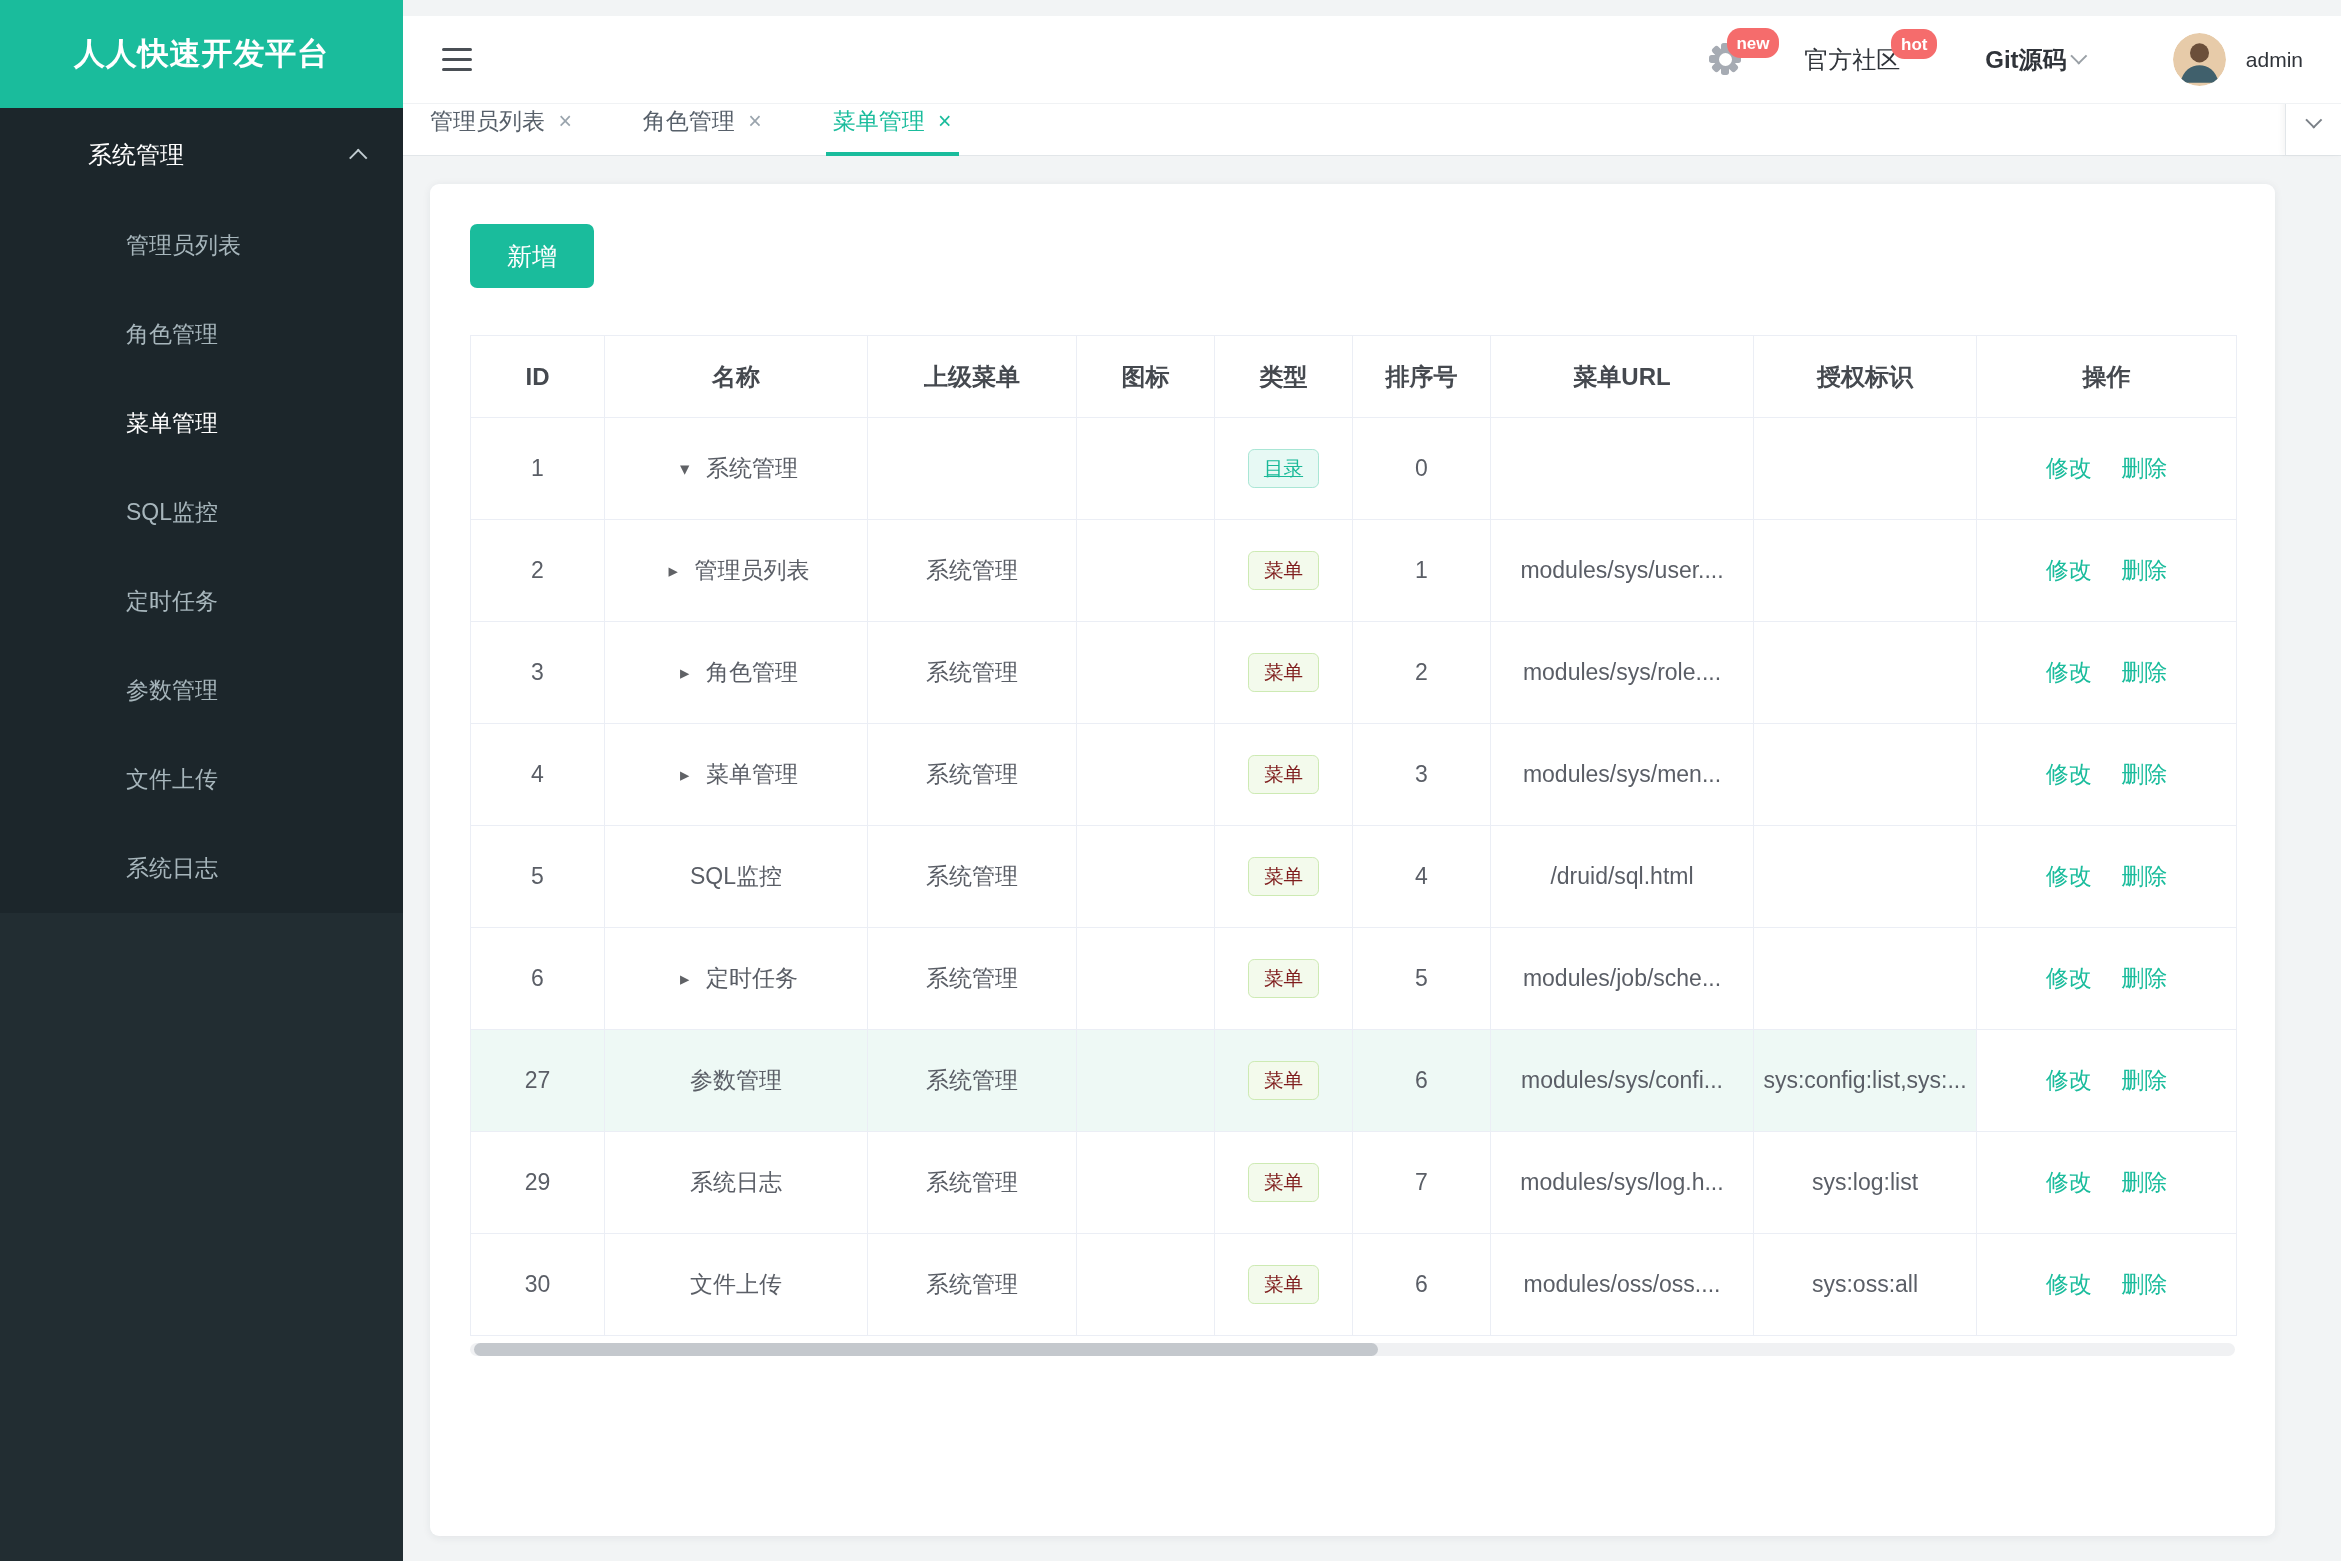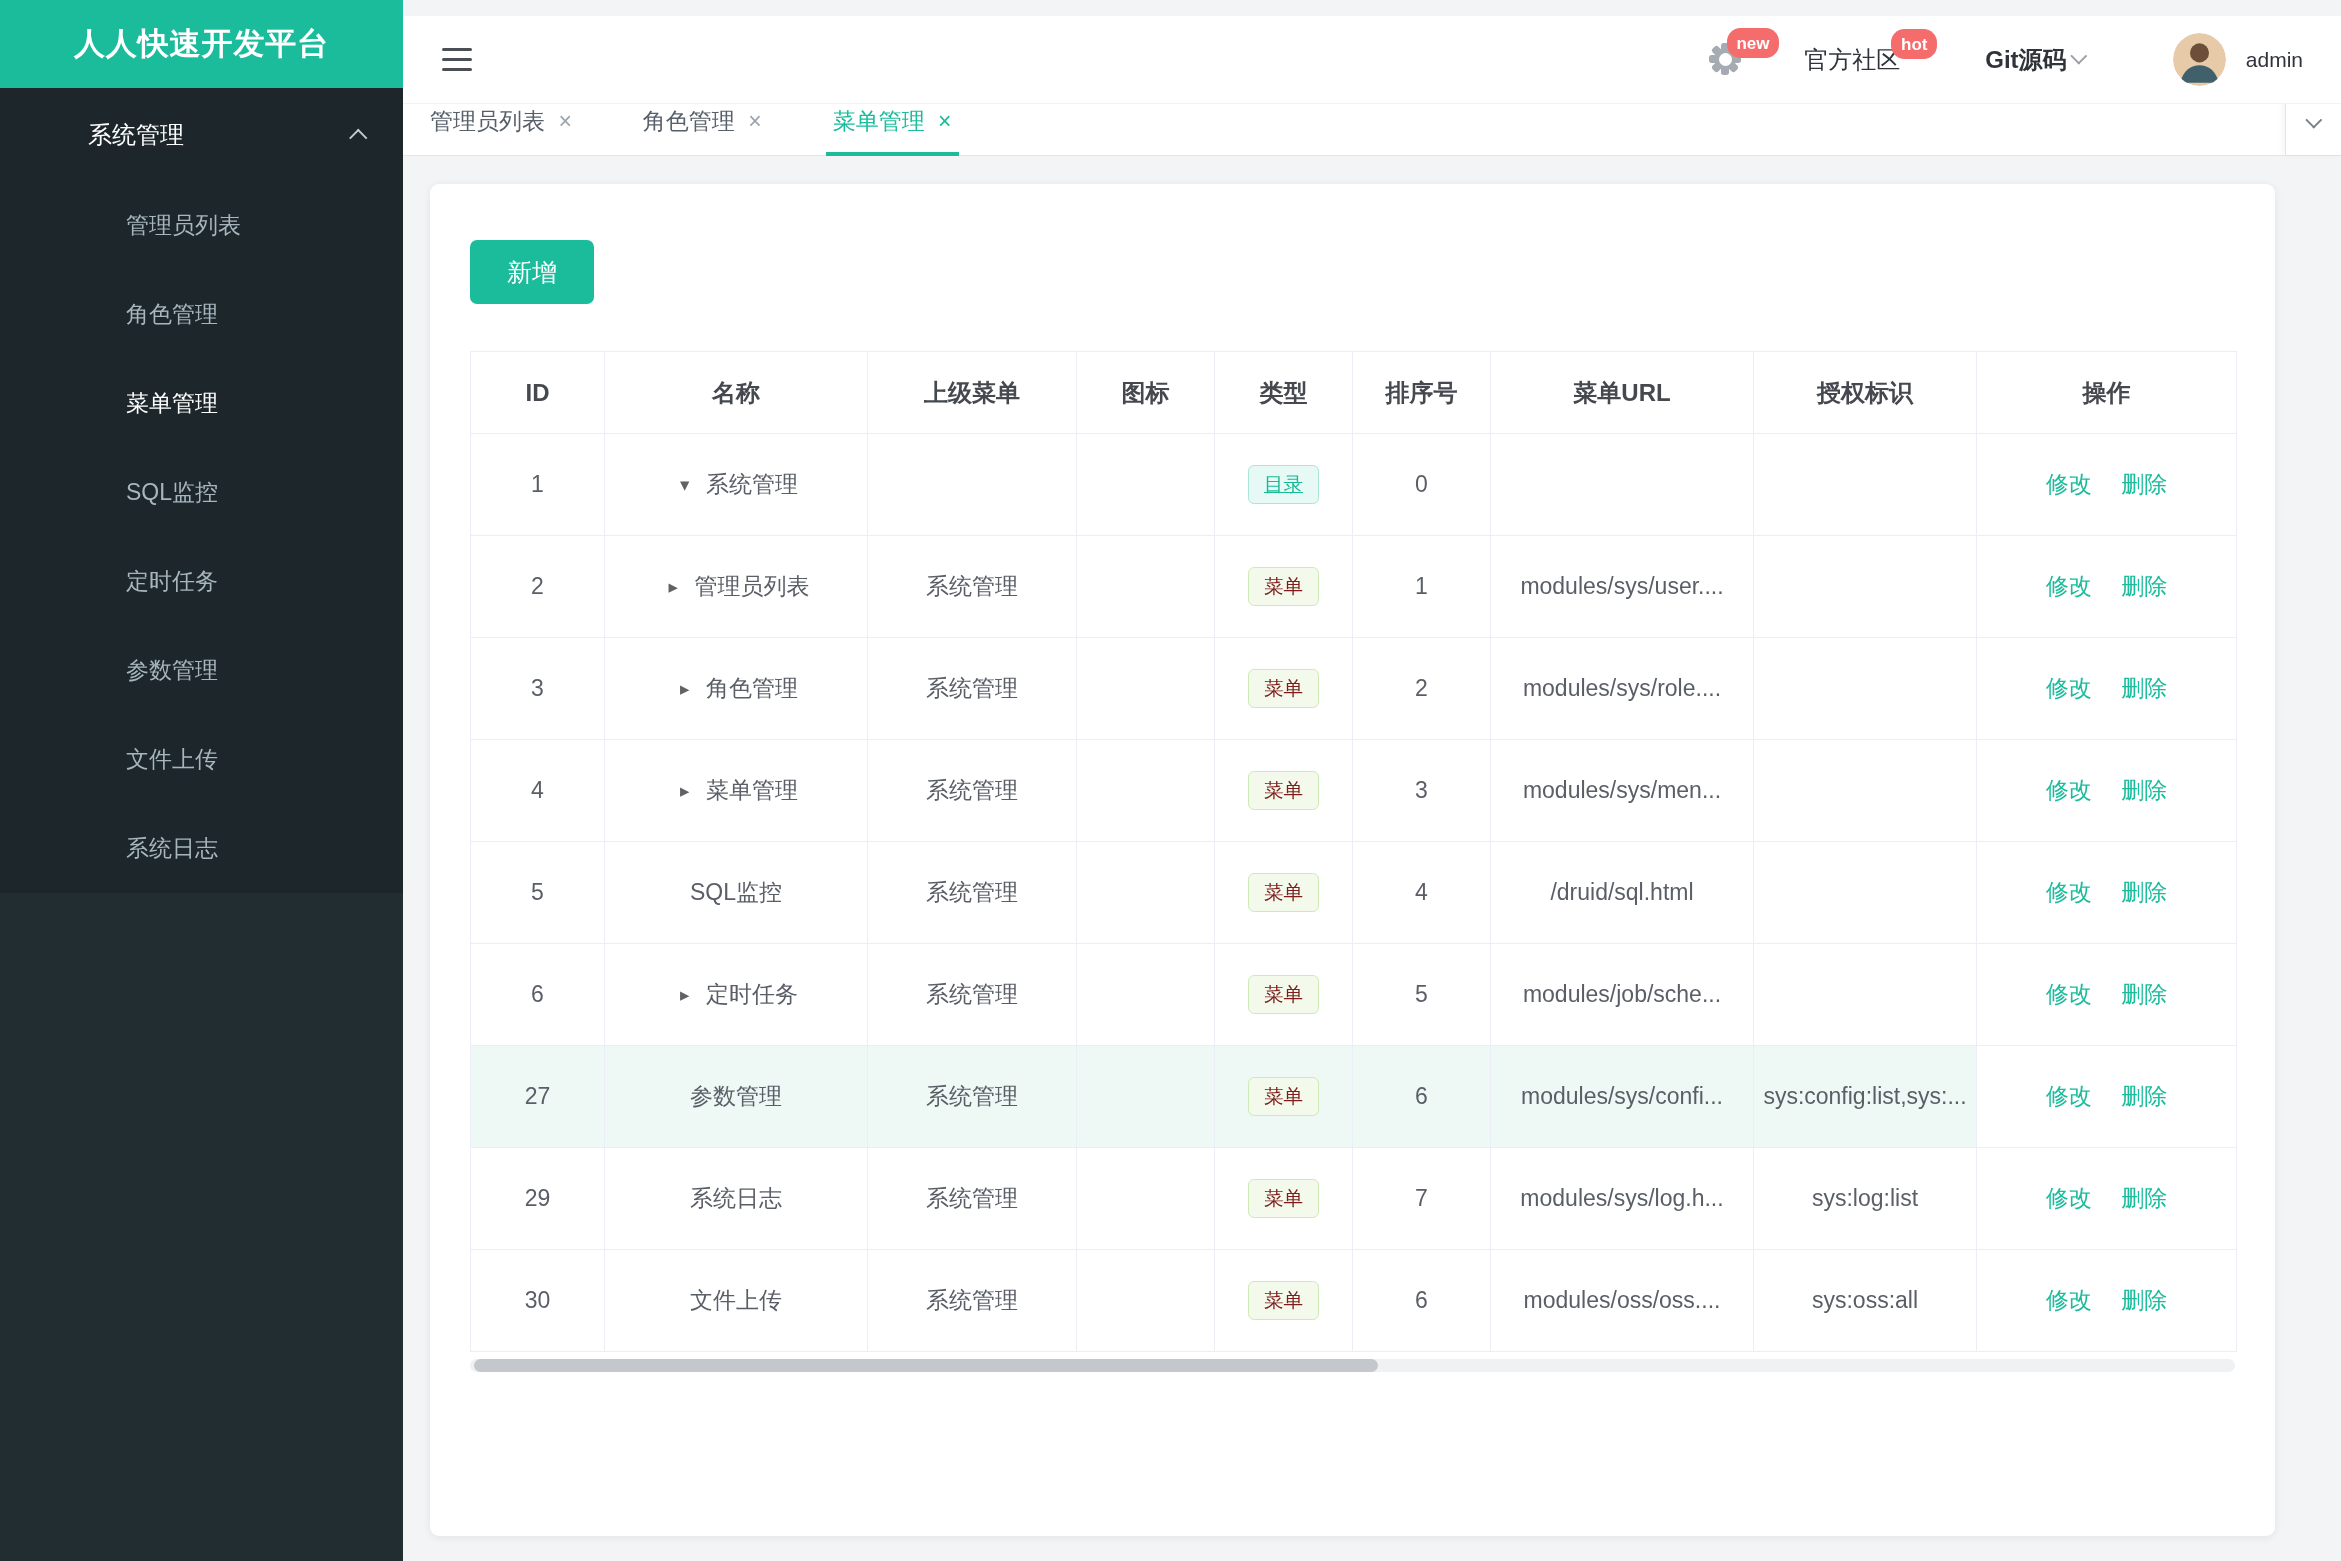--- a/index.html
+++ b/index.html
@@ -7,21 +7,21 @@
   body {
     font-family:"Liberation Sans","DejaVu Sans",sans-serif;
     background:#f2f4f5;
     position:relative;
     overflow:hidden;
     color:#333;
   }
 
   
   .sidebar { position:absolute; left:0; top:0; width:403px; height:1562px; background:#222d32; z-index:6; }
-  .logo { height:88px; background:#1abc9c; color:#fff; font-size:31px; font-weight:bold;
+  .logo { height:108px; background:#1abc9c; color:#fff; font-size:31px; font-weight:bold;
           display:flex; align-items:center; justify-content:center; letter-spacing:0.9px; }
   .side-home { height:100px; display:flex; align-items:center; gap:18px; padding-left:45px;
                color:#e8eef0; font-size:24px; cursor:pointer; }
   .tree { background:#1c262b; }
   .tree-head { height:93px; display:flex; align-items:center; justify-content:space-between;
                padding:0 39px 0 88px; color:#ffffff; font-size:24px; cursor:pointer; }
   .chev-up { width:12.5px; height:12.5px; border-right:2.2px solid #c2cdd2; border-bottom:2.2px solid #c2cdd2;
              transform:rotate(-135deg); margin-top:7.1px; }
   .tree-item { height:89px; display:flex; align-items:center; padding-left:126px;
                color:#a7b6bc; font-size:23px; cursor:pointer; }
@@ -62,21 +62,21 @@
   .tab.active .close { color:#1abc9c; }
   .tab.active::after { content:""; position:absolute; left:-7.1px; right:-7.1px; bottom:-0.9px; height:3.6px; background:#1abc9c; }
   .tab-dd { position:absolute; right:0; top:0; height:100%; width:57px; background:#fff;
             border-left:0.9px solid #e2e6e9; display:flex; align-items:center; justify-content:center;
             cursor:pointer; box-shadow:-2.7px 0 5.3px rgba(0,0,0,.04); }
   .tab-dd .chev-down { margin-top:-3.6px; border-color:#7a8087; }
 
   
   .content { position:absolute; left:403px; top:156px; right:0; bottom:0; background:#f2f4f5; }
   .card { position:absolute; left:27px; top:28px; width:1845px; height:1352px; background:#fff;
-          border-radius:9px; box-shadow:0 1.8px 9px rgba(31,45,61,.07); padding:56px 40px; }
+          border-radius:9px; box-shadow:0 1.8px 9px rgba(31,45,61,.07); padding:40px 40px; }
   .btn-add { display:inline-block; height:64px; line-height:64px; padding:0 37px; background:#1abc9c;
              color:#fff; font-size:25px; border:none; border-radius:7.1px; cursor:pointer; }
 
   
   .table-wrap { margin-top:47px; }
   table { border-collapse:collapse; width:1765px; table-layout:fixed; }
   th,td { border:0.9px solid #ebeef5; text-align:center; overflow:hidden; white-space:nowrap; }
   th { height:82px; font-size:24px; color:#45494f; font-weight:bold; background:#fff; }
   td { height:102px; font-size:23px; color:#5a5e66; }
   tr.hl td { background:#eef9f5; }

